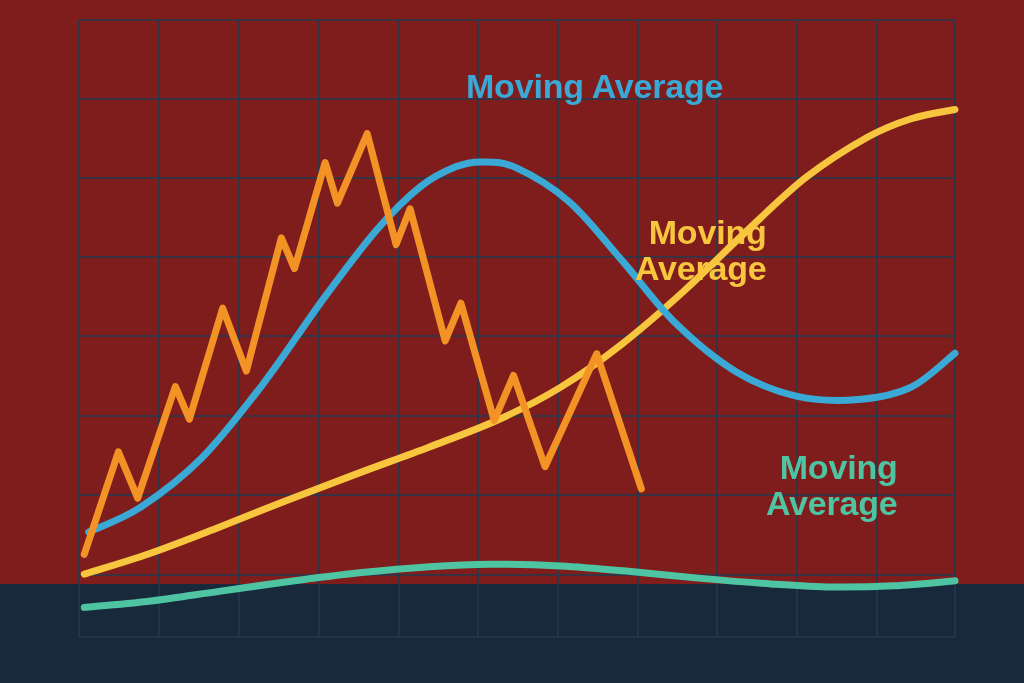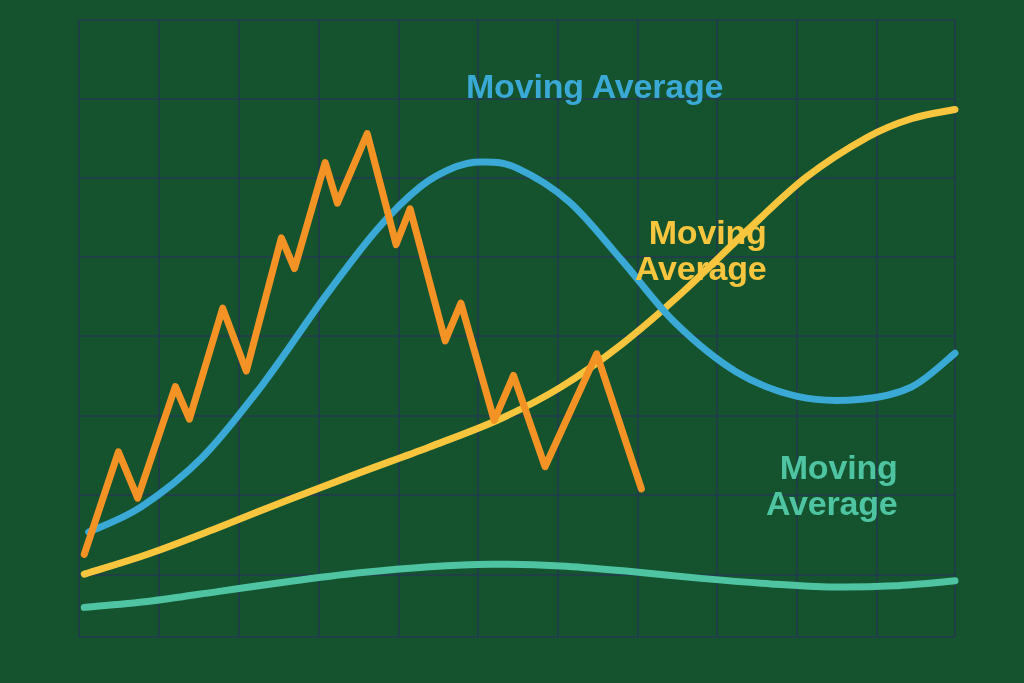--- a/index.html
+++ b/index.html
@@ -9,22 +9,22 @@
   }
   body {
     width: 1024px;
     height: 683px;
     overflow: hidden;
     font-family: "Liberation Sans", sans-serif;
   }
   #chart-root {
     position: relative;
     width: 1024px;
-    height: 683px;
-    background: #14532d;
+    height: 584px;
+    background: #7f1d1d;
   }
   svg.chart-svg {
     position: absolute;
     left: 0;
     top: 0;
     width: 1024px;
     height: 683px;
     display: block;
   }
   .series-label {

